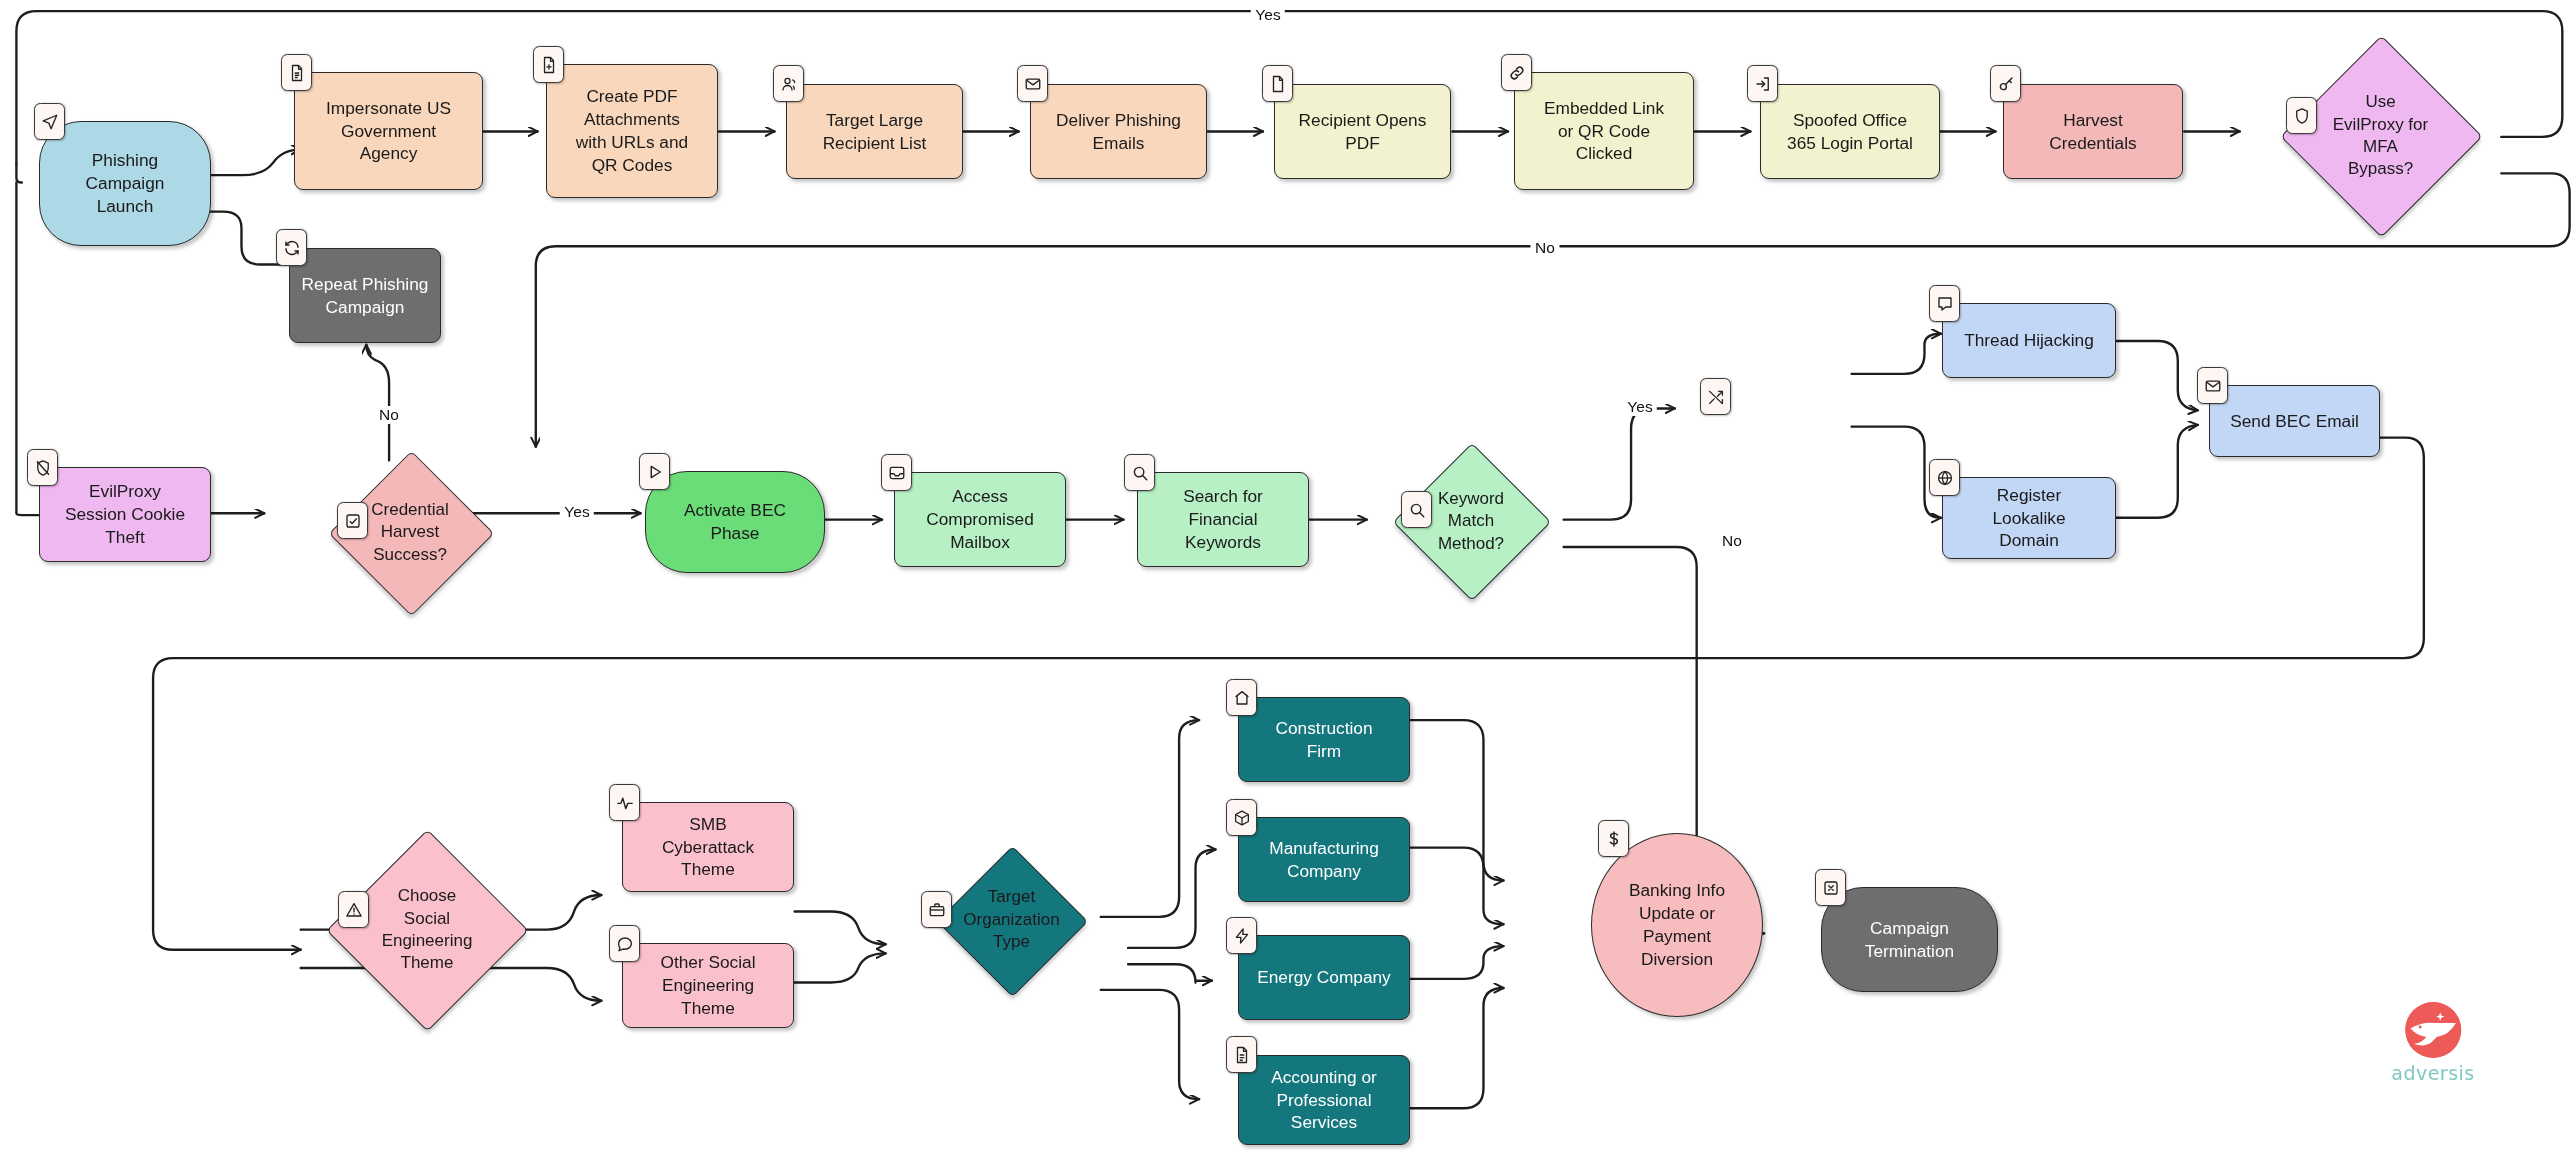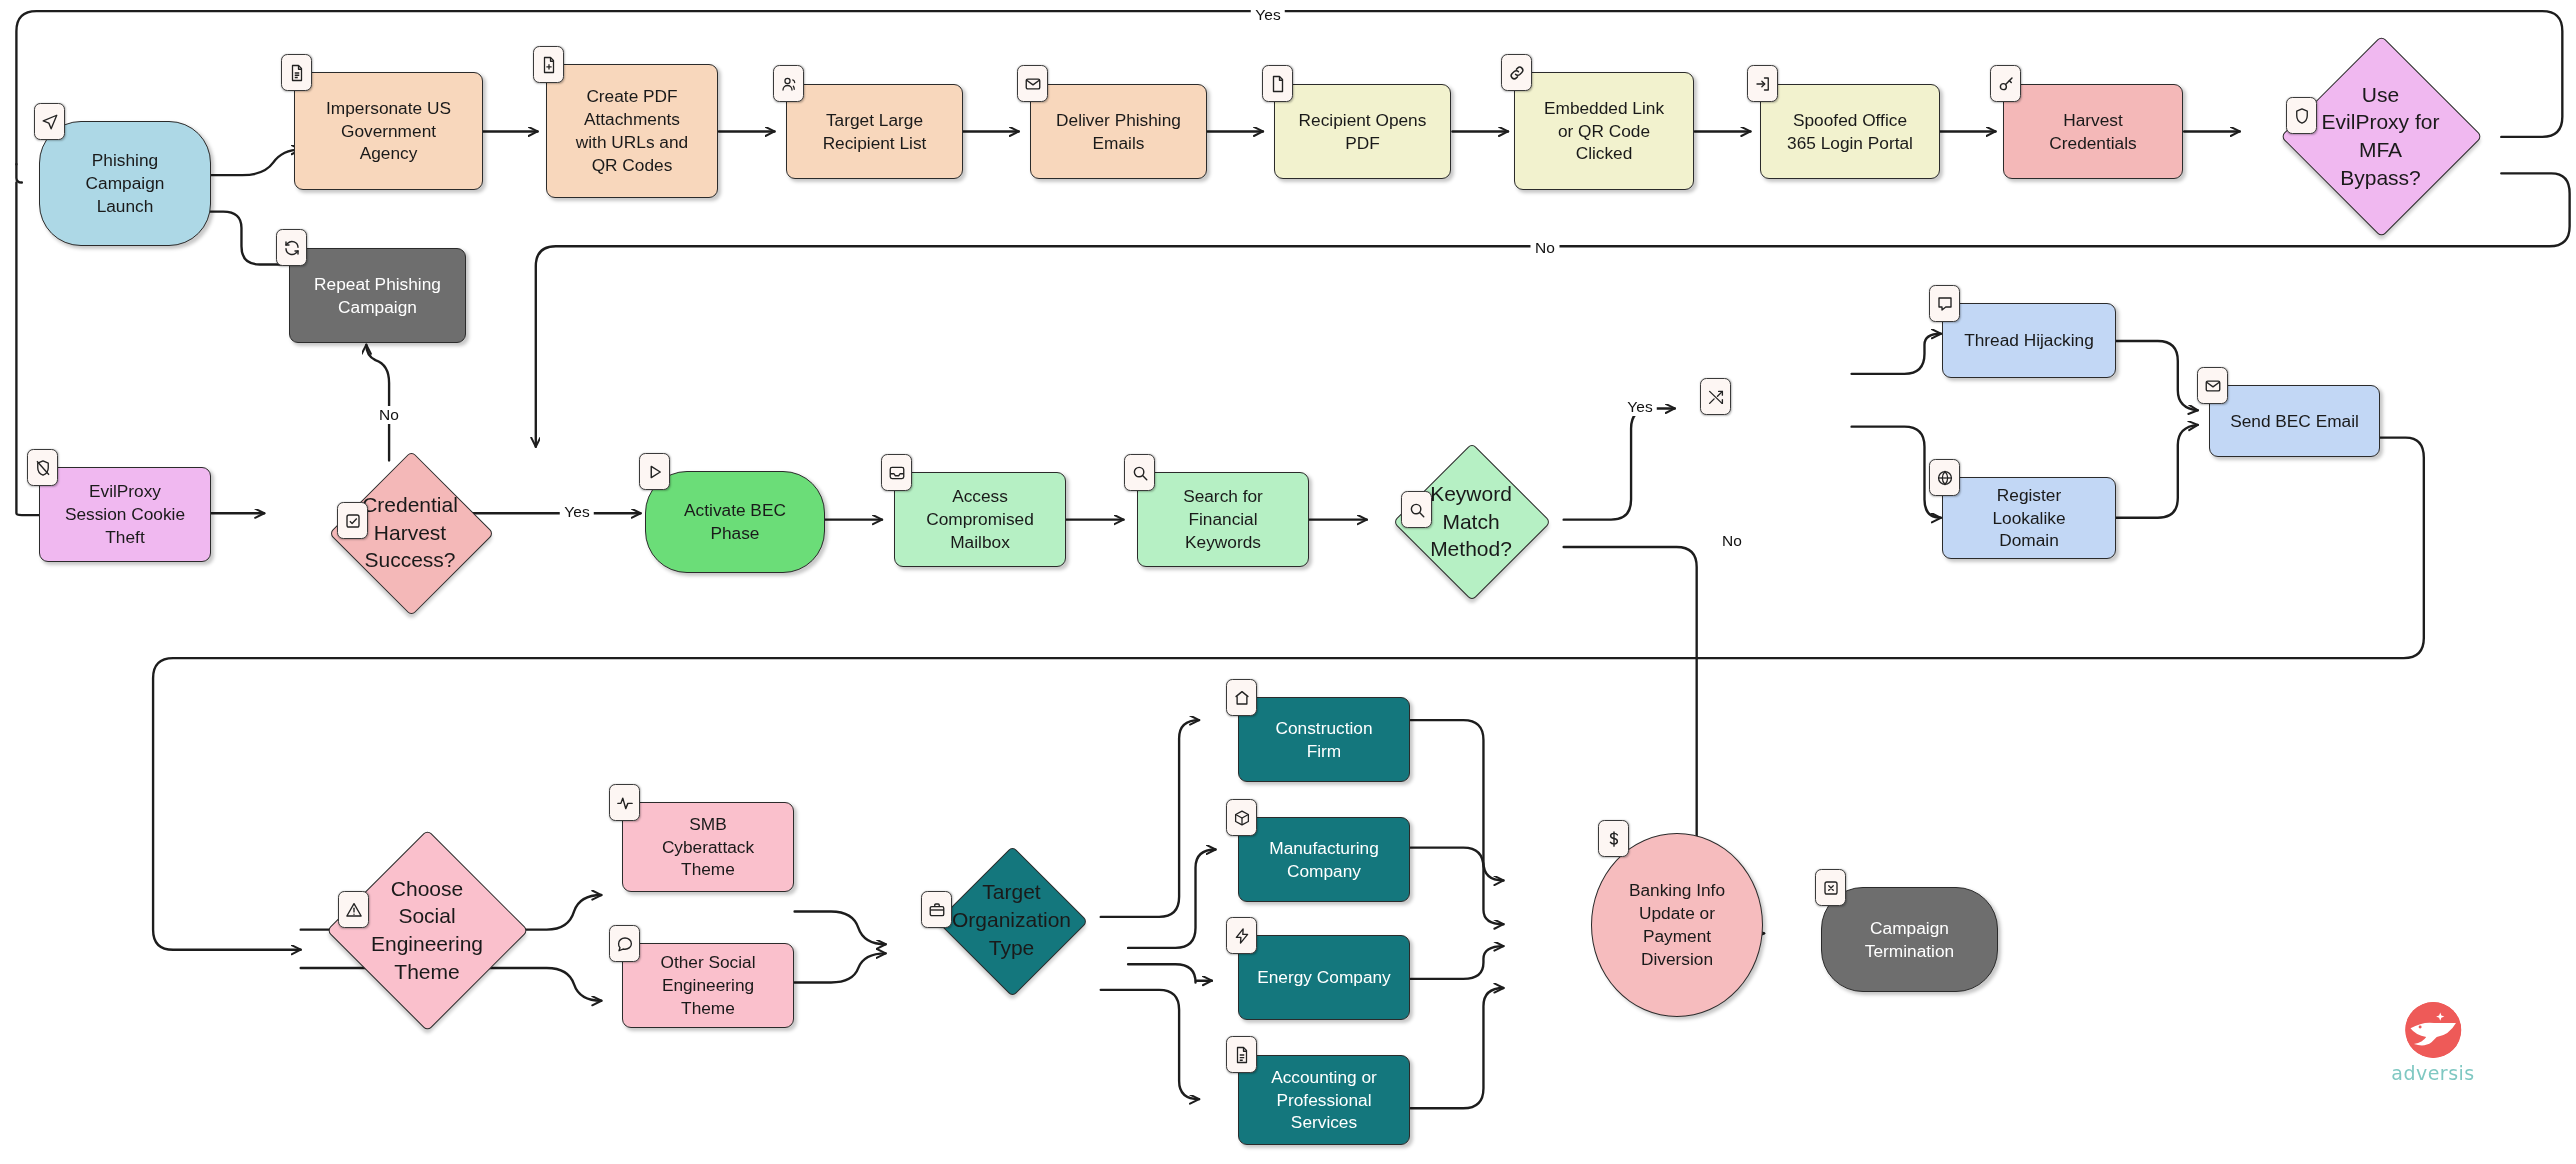--- a/index.html
+++ b/index.html
@@ -14,21 +14,21 @@
   .node .lbl{padding:1.8px 5.5px;white-space:pre-line;}
 
   
   .rect{border-radius:9px;}
   .stadium{border-radius:42px;}
   .circlenode{border-radius:50%;}
   .diamond-wrap{position:absolute;box-sizing:border-box;display:flex;align-items:center;justify-content:center;}
   .diamond-bg{position:absolute;left:0;top:0;width:100%;height:100%;
      border:1.5px solid #2b2b2b;background:#fff;
      transform:rotate(45deg);box-shadow:2.7px 2.7px 3.6px rgba(0,0,0,0.20);border-radius:5.5px;}
-  .diamond-wrap .lbl{position:relative;z-index:2;text-align:center;font-size:21px;line-height:1.32;color:#1a1a1a;white-space:pre-line;}
+  .diamond-wrap .lbl{position:relative;z-index:2;text-align:center;font-size:17px;line-height:1.32;color:#1a1a1a;white-space:pre-line;}
 
   
   .ibadge{position:absolute;width:29px;height:35px;background:#fdf6f3;border:1.8px solid #3a3a3a;
           border-radius:6.4px;display:flex;align-items:center;justify-content:center;z-index:6;
           box-shadow:0.9px 0.9px 1.8px rgba(0,0,0,0.25);}
   .ibadge svg{width:18px;height:18px;display:block;}
 
   .edge-label{position:absolute;font-size:15.5px;color:#111;background:#fff;padding:0 4.6px;z-index:5;
               transform:translate(-50%,-50%);white-space:nowrap;}
 
@@ -222,21 +222,21 @@
       <div class="lbl">Use
 EvilProxy for
 MFA
 Bypass?</div>
     </div>
     <div class="ibadge" style="left: 2286px; top: 97px;">
       <svg viewBox="0 0 24 24" fill="none" stroke="#222" stroke-width="1.8" stroke-linejoin="round">
         <path d="M12 2.5 5 5.5v6c0 5 3.2 8.4 7 10 3.8-1.6 7-5 7-10v-6z"></path>
       </svg>
     </div>
-    <div class="node rect" style="left: 289px; top: 248px; width: 177px; height: 95px; background: rgb(110, 110, 110);">
+    <div class="node rect" style="left: 289px; top: 248px; width: 152px; height: 95px; background: rgb(110, 110, 110);">
       <div class="lbl white-txt">Repeat Phishing
 Campaign</div>
     </div>
     <div class="ibadge" style="left: 276px; top: 229px;">
       <svg viewBox="0 0 24 24" fill="none" stroke="#222" stroke-width="1.9" stroke-linecap="round" stroke-linejoin="round">
         <path d="M20 11a8 8 0 0 0-13.7-5.3L4 8"></path>
         <path d="M4 4v4h4"></path>
         <path d="M4 13a8 8 0 0 0 13.7 5.3L20 16"></path>
         <path d="M20 20v-4h-4"></path>
       </svg>

